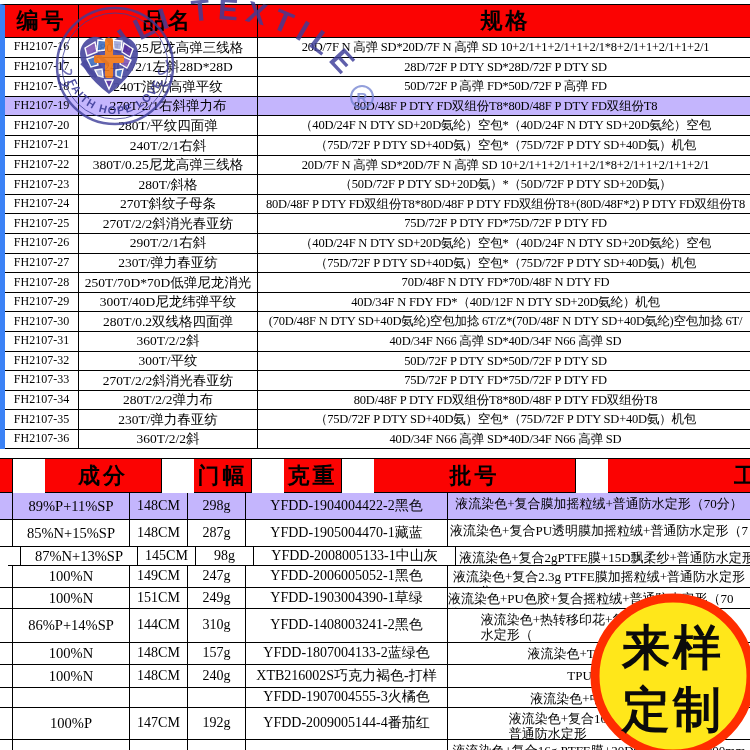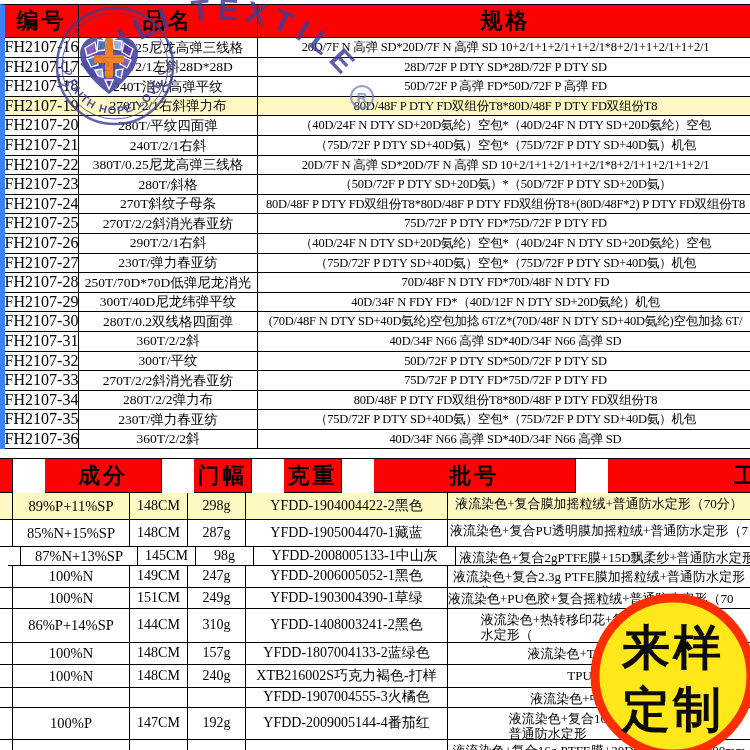--- a/index.html
+++ b/index.html
@@ -19,27 +19,27 @@
     display:flex;align-items:center;justify-content:center;
     overflow:hidden;
     line-height:1.15;
   }
   .t-head .cell{
     background:#fb0302;
     font-family:"Liberation Sans","DejaVu Sans",sans-serif;
     font-weight:bold;font-size:22px;letter-spacing:3px;
     color:#000;
   }
-  .sel .cell{background:#fef9c3;}
+  .sel .cell{background:#c4b5fd;}
 
   
   #topTable{left:0;top:4px;width:750px;border-top:1px solid #000;border-left:5px solid #3b82f6;}
   #topTable .t-head{grid-template-columns:74px 179px 496px;height:33px;}
   #topTable .t-row{grid-template-columns:74px 179px 496px;height:19.6px;}
-  #topTable .c-id{font-size:16px;white-space:nowrap;}
+  #topTable .c-id{font-size:12px;white-space:nowrap;}
   #topTable .c-name{font-size:13.5px;white-space:nowrap;}
   #topTable .c-spec{font-size:12.5px;white-space:nowrap;letter-spacing:-0.2px;}
 
   
   #bottomTable{left:0;top:458px;width:751px;border-top:1px solid #000;}
   #bottomTable .t-head{grid-template-columns:13px 117px 58px 58px 202px 303px;height:34px;gap:32px;}
   #bottomTable .t-row{grid-template-columns:13px 117px 58px 58px 202px 303px;}
   #bottomTable .c-comp{font-size:14.5px;white-space:nowrap;}
   #bottomTable .c-width,#bottomTable .c-weight{font-size:14px;white-space:nowrap;}
   #bottomTable .c-batch{font-size:14px;white-space:nowrap;}

